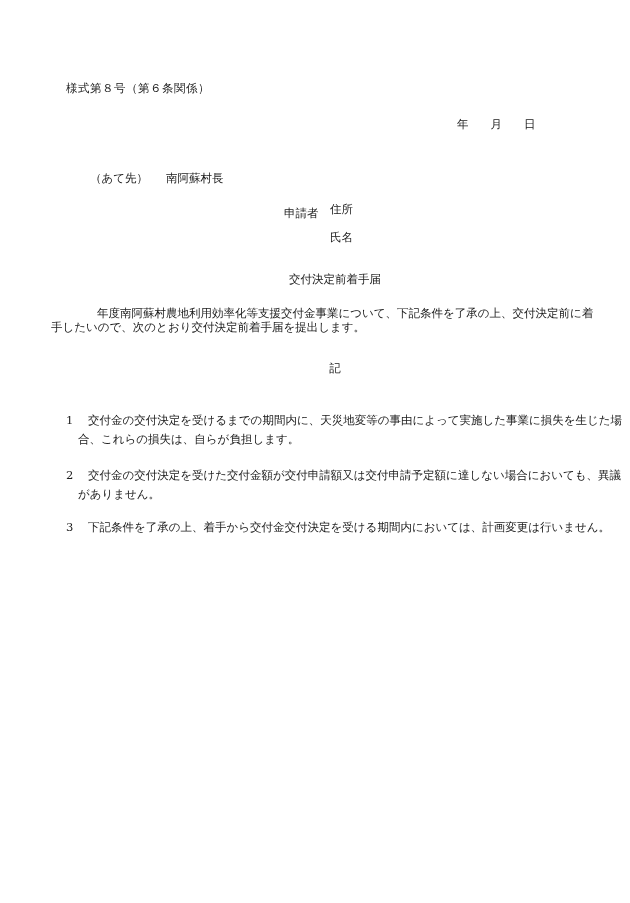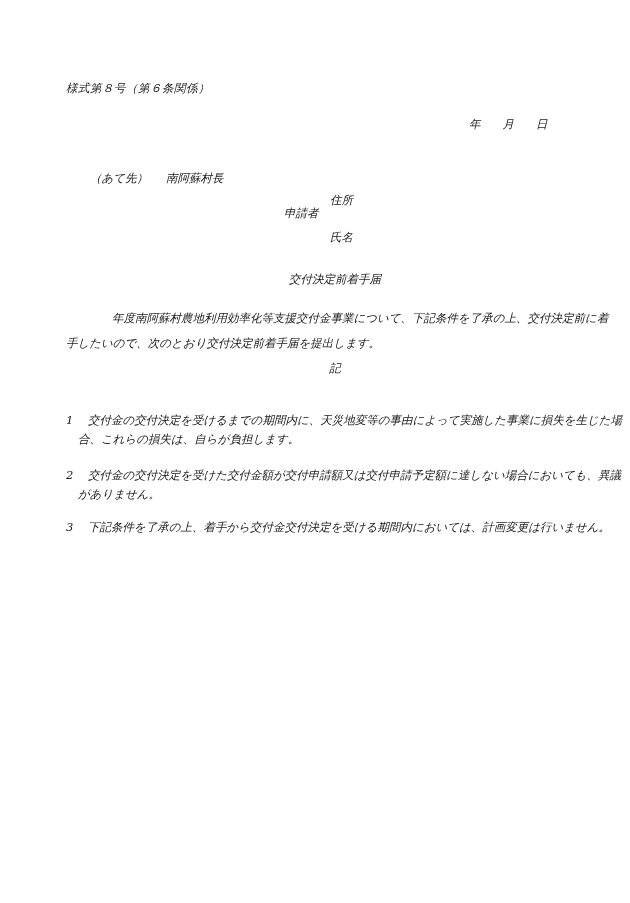--- a/index.html
+++ b/index.html
@@ -9,34 +9,34 @@
     }
     body {
       width: 630px;
       height: 903px;
       position: relative;
       overflow: hidden;
       font-family: "DejaVu Serif", "Liberation Serif", serif;
       font-size: 11.5px;
       color: #1a1a1a;
     }
-    .abs { position: absolute; white-space: nowrap; font-style: italic; }
+    .abs { position: absolute; white-space: nowrap; }
     .form-number { left: 66px; top: 81px; letter-spacing: 0.5px; }
-    .date-line { left: 469px; top: 117px; }
+    .date-line { left: 457px; top: 117px; }
     .date-line span { display: inline-block; }
     .date-line .gap { width: 22px; }
     .addressee { left: 90px; top: 171px; text-align: right; }
     .addressee .gap { display: inline-block; width: 18px; }
     .applicant-label { left: 284px; top: 206px; }
-    .applicant-addr { left: 330px; top: 193px; text-align: right; }
+    .applicant-addr { left: 330px; top: 202px; text-align: right; }
     .applicant-name { left: 330px; top: 230px; }
     .doc-title { left: 0; width: 670px; text-align: center; top: 272px; }
     .body-para {
-      left: 66px; top: 306px; width: 548px;
-      white-space: normal; line-height: 25px;
+      left: 51px; top: 306px; width: 548px;
+      white-space: normal; line-height: 14px;
       text-indent: 46px;
     }
     .ki { left: 0; width: 670px; text-align: center; top: 361px; }
     .item {
       left: 66px; width: 548px;
       white-space: normal; line-height: 19px;
       padding-left: 12px; text-indent: -12px;
     }
     .item .num { display: inline-block; width: 22px; text-indent: 0; }
     .item1 { top: 411px; }

